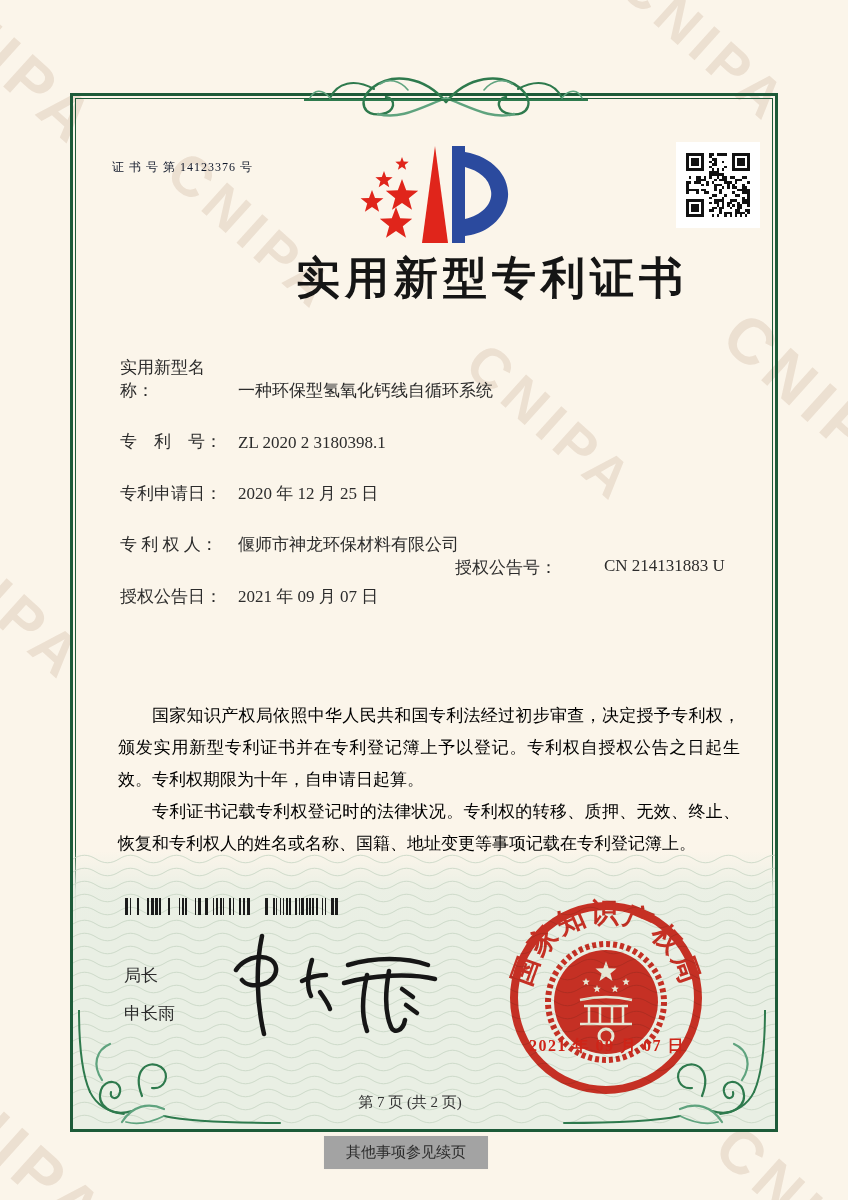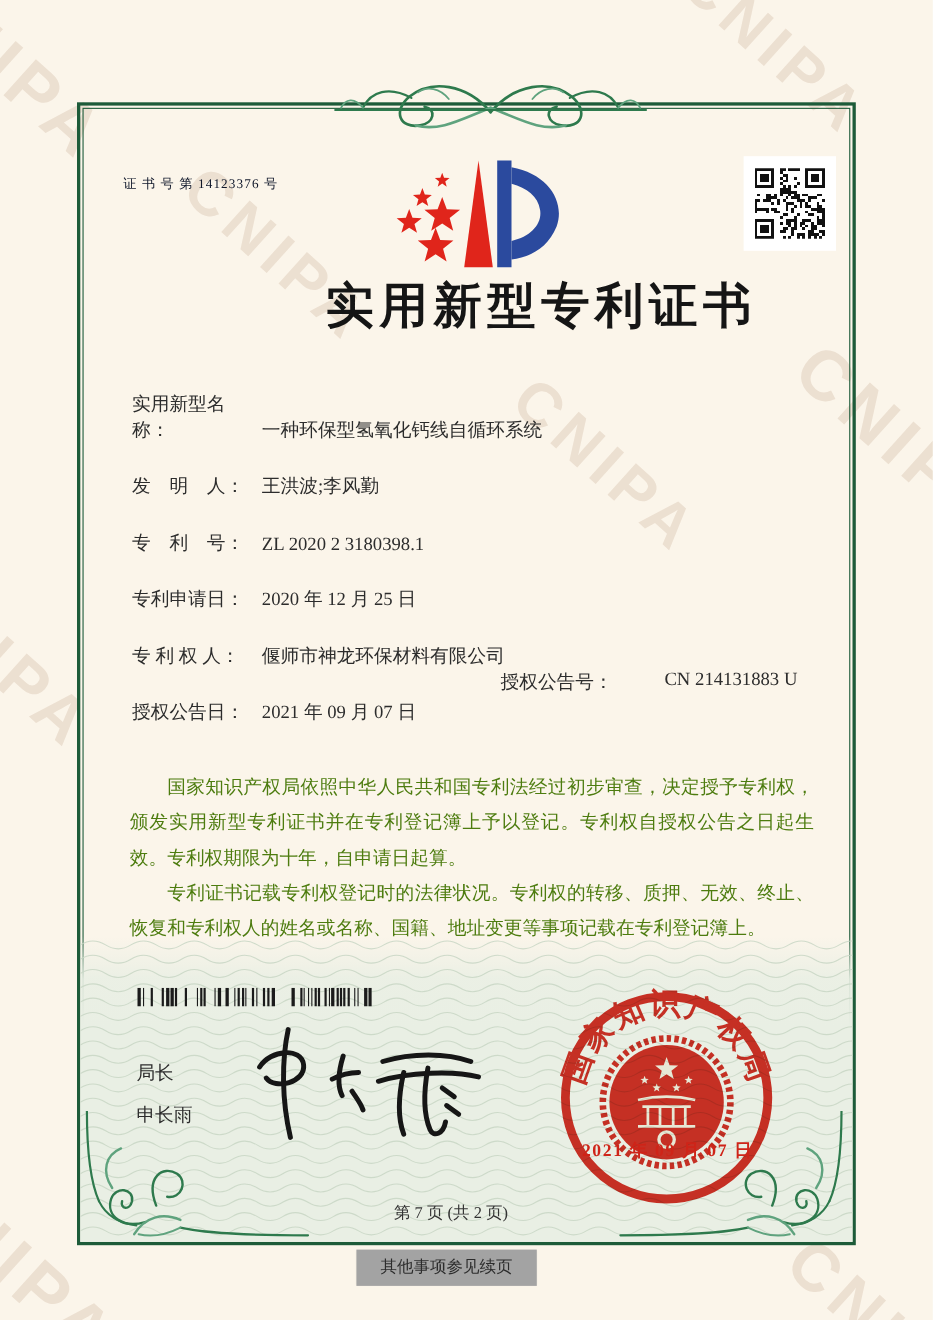--- a/index.html
+++ b/index.html
@@ -36,21 +36,21 @@
     position:absolute;left:70px;top:249px;width:844px;text-align:center;
     font-size:44px;font-weight:bold;letter-spacing:5px;color:#151515;z-index:2;
   }
   .fields{position:absolute;left:120px;top:350px;width:640px;z-index:2;font-size:17px;}
   .frow{height:51.5px;display:flex;align-items:flex-end;position:relative;}
   .flabel{width:118px;flex:0 0 118px;color:#2c2c2c;}
   .fvalue{color:#2c2c2c;}
   .gcol2{position:absolute;left:335px;top:0;display:flex;gap:47px;}
   .body-text{
     position:absolute;left:118px;top:700px;width:622px;z-index:2;
-    font-size:17px;line-height:1.88;text-align:justify;color:#4d7c0f;
+    font-size:17px;line-height:1.88;text-align:justify;color:#000000;
   }
   .body-text p{margin:0;text-indent:2em;}
   .barcode{position:absolute;left:122px;top:898px;z-index:2;}
   .officer-title{position:absolute;left:124px;top:964px;font-size:17px;z-index:2;}
   .officer-name{position:absolute;left:124px;top:1002px;font-size:17px;z-index:2;}
   .sig{position:absolute;left:216px;top:930px;z-index:3;}
   .seal{position:absolute;left:506px;top:898px;z-index:3;mix-blend-mode:multiply;opacity:.95;}
   .seal-date{
     position:absolute;left:529px;top:1036px;z-index:4;color:#cf2418;
     font-size:16px;letter-spacing:1.5px;white-space:nowrap;font-weight:bold;
@@ -306,24 +306,20 @@
 </div>
 
 <div class="title">实用新型专利证书</div>
 
 <div class="fields">
   <div class="frow">
     <span class="flabel">实用新型名称：</span>
     <span class="fvalue">一种环保型氢氧化钙线自循环系统</span>
   </div>
   <div class="frow">
-    <span class="flabel">发　明　人：</span>
-    <span class="fvalue">王洪波;李风勤</span>
-  </div>
-  <div class="frow">
     <span class="flabel">专　利　号：</span>
     <span class="fvalue">ZL 2020 2 3180398.1</span>
   </div>
   <div class="frow">
     <span class="flabel">专利申请日：</span>
     <span class="fvalue">2020 年 12 月 25 日</span>
   </div>
   <div class="frow">
     <span class="flabel">专 利 权 人：</span>
     <span class="fvalue">偃师市神龙环保材料有限公司</span>

